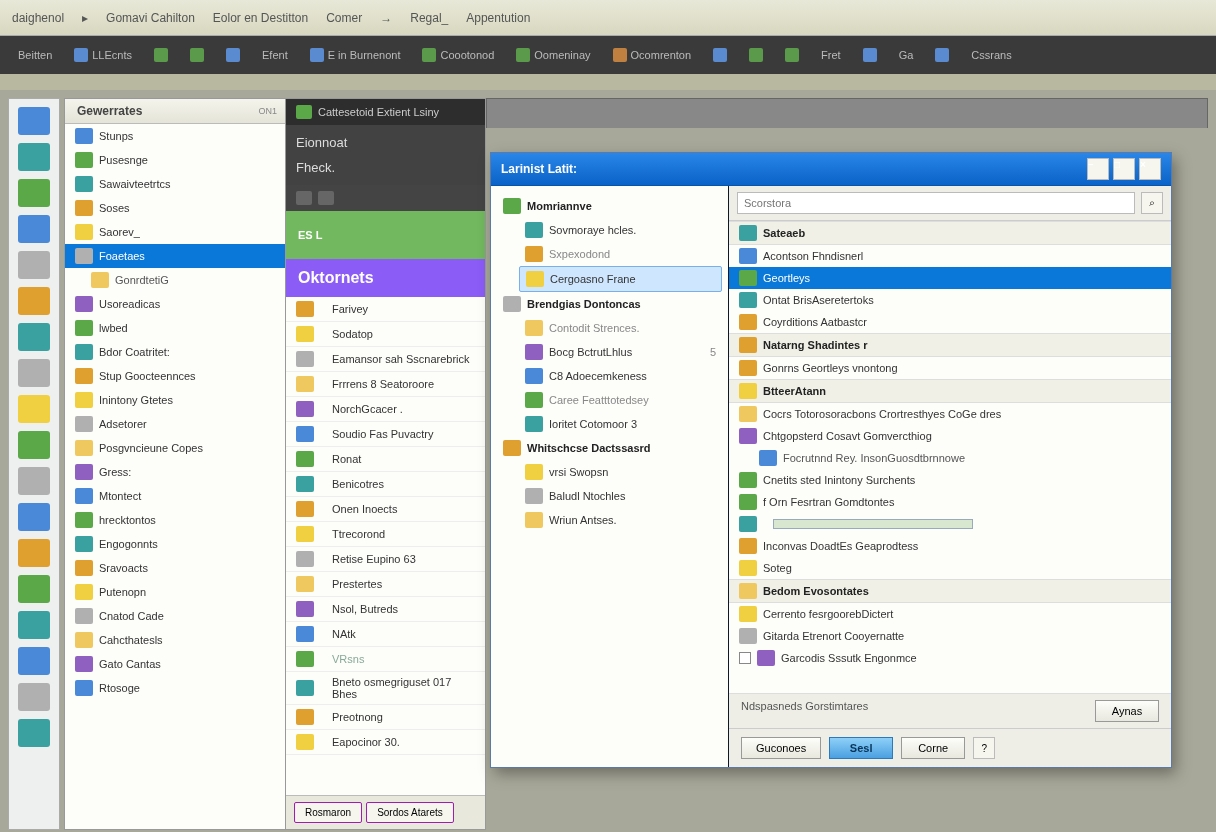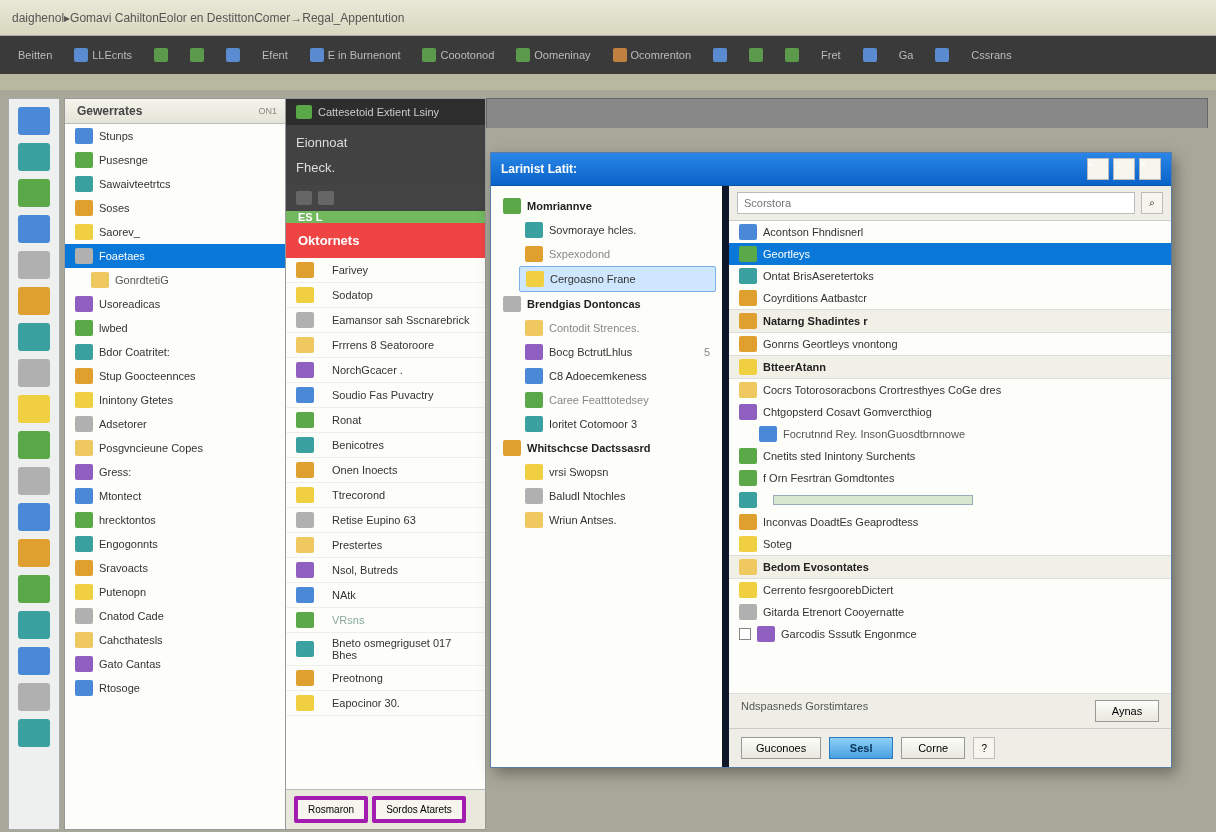--- a/index.html
+++ b/index.html
@@ -1,21 +1,21 @@
 <!DOCTYPE html>
 <html><head>
 <meta charset="utf-8">
 <style>
   * { box-sizing: border-box; margin: 0; padding: 0; font-family: "Segoe UI", Tahoma, sans-serif; }
   body { background: #b8b8a0; width: 1216px; height: 832px; overflow: hidden; position: relative; }
 
   
   .menubar {
     height: 36px; background: linear-gradient(#e8e8d8,#d8d8c0);
-    display: flex; align-items: center; padding: 0 12px;
+    display: flex; align-items: center; gap: 18px; padding: 0 12px;
     font-size: 12px; color: #555; border-bottom: 1px solid #aaa;
   }
   .menubar span { cursor: default; }
 
   
   .toolbar {
     height: 38px; background: #3a3a3a;
     display: flex; align-items: center; gap: 6px; padding: 0 10px;
     font-size: 11px; color: #bbb;
   }
@@ -64,55 +64,55 @@
   
   .sidebar2 { width: 200px; margin-left: 0; border-left: none; }
   .sidebar2 .ribbon {
     background: #2d2d2d; color: #ccc; padding: 6px 10px; font-size: 11px;
     display: flex; align-items: center; gap: 6px;
   }
   .sidebar2 .sub-ribbon { background: #424242; color: #ddd; padding: 10px 10px; font-size: 13px; }
   .sidebar2 .box { background: #444; color: #ccc; padding: 6px 10px; font-size: 11px; display: flex; gap: 6px; }
   .mini2 { width: 16px; height: 14px; background: #666; border-radius: 2px; }
   .green-band {
-    background: #ef4444; color: #fff; font-size: 13px; font-weight: bold;
+    background: #8b5cf6; color: #fff; font-size: 16px; font-weight: bold;
     padding: 10px 12px;
   }
   .sidebar2 .green-sec {
-    background: #71b85e; color: #fff; font-size: 11px; padding: 0 12px; font-weight: bold;
+    background: #71b85e; color: #fff; font-size: 11px; padding: 18px 12px; font-weight: bold;
   }
   .sidebar2 .list2 { background: #fdfdfa; flex: 1; }
   .lst-row {
     display: flex; align-items: center; gap: 18px; padding: 4px 10px;
     font-size: 11px; color: #333; border-bottom: 1px solid #eee;
   }
   .lst-row .ic { width: 18px; height: 16px; border-radius: 2px; flex-shrink: 0; }
   .tabstrip { display: flex; gap: 4px; padding: 6px 8px; background: #e8e8dc; border-top: 1px solid #bbb; }
-  .tab { font-size: 10px; padding: 4px 10px; background: #f6f6ee; border: 4px solid #a21caf; border-radius: 2px; cursor: pointer; }
+  .tab { font-size: 10px; padding: 4px 10px; background: #f6f6ee; border: 1px solid #a21caf; border-radius: 2px; cursor: pointer; }
 
   
   .rightarea { flex: 1; display: flex; flex-direction: column; margin-left: 0; }
   .canvas-top { height: 30px; background: #888; border: 1px solid #666; border-bottom: none; }
 
   
   .dialog {
     position: absolute; top: 152px; left: 490px; width: 682px; height: 616px;
     background: #f4f4f0; border: 1px solid #5a7ba8;
     box-shadow: 4px 6px 14px rgba(0,0,0,.35);
     display: flex; flex-direction: column;
   }
   .dlg-title {
     background: linear-gradient(#2a86e8,#0a63c8); color: #fff;
     padding: 5px 10px; font-size: 12px; font-weight: bold;
     display: flex; justify-content: space-between; align-items: center;
     border-bottom: 1px solid #0754a8;
   }
   .dlg-body { flex: 1; display: flex; overflow: hidden; }
   .dlg-left {
-    width: 238px; background: #fdfdfa; border-right: 7px solid #0f172a;
+    width: 238px; background: #fdfdfa; border-right: 1px solid #0f172a;
     padding: 8px 6px; font-size: 11px; overflow: hidden;
   }
   .tree-item {
     display: flex; align-items: center; gap: 6px; padding: 4px 6px; color: #333;
     cursor: pointer;
   }
   .tree-item.selected { background: #cfe6ff; border: 1px solid #7ab0e8; border-radius: 2px; }
   .tree-item.indent { margin-left: 22px; }
   .tree-item.faint { color: #888; }
   .tree-item.header { font-weight: bold; color: #222; }
@@ -527,20 +527,24 @@
           <span class="ic bg-folder"></span>
           <span>Wriun Antses.</span>
         </div>
       </div>
     <div class="dlg-right">
       <div class="search-row">
         <input placeholder="Scorstora" style="">
         <button class="small-btn">⌕</button>
       </div>
       <div class="option-list" id="dlg-opts">
+          <div class="opt group">
+            <span class="ic bg-teal"></span>
+            <span>Sateaeb</span>
+          </div>
           <div class="opt">
             <span class="ic bg-blue"></span>
             <span>Acontson Fhndisnerl</span>
           </div>
           <div class="opt selected">
             <span class="ic bg-green"></span>
             <span>Geortleys</span>
           </div>
           <div class="opt">
             <span class="ic bg-teal"></span>

